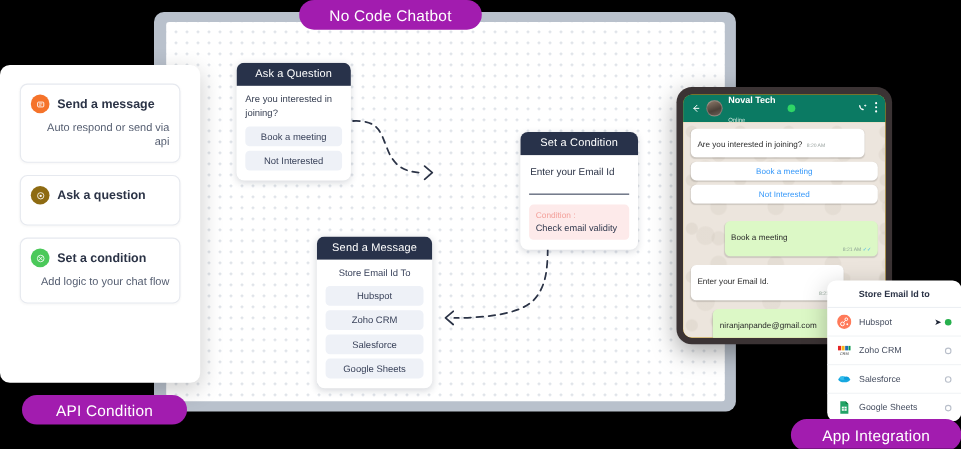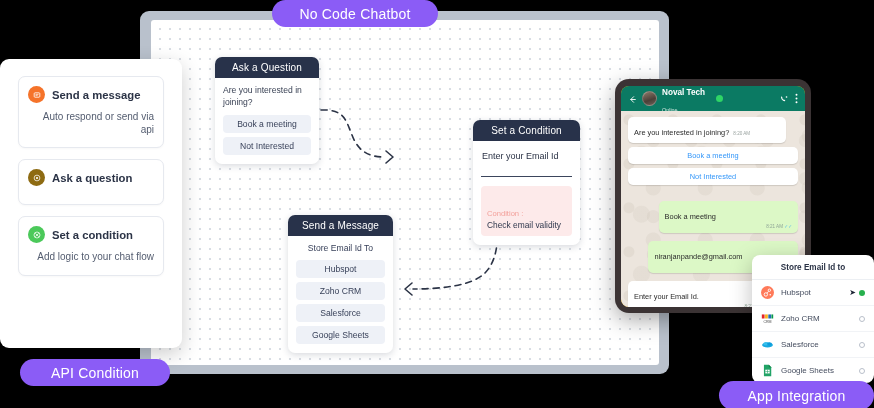--- a/index.html
+++ b/index.html
@@ -7,21 +7,21 @@
     width: 874px; height: 408px;
     background: #000000;
     font-family: "Liberation Sans", sans-serif;
     overflow: hidden;
   }
   #stage { position: relative; width: 874px; height: 408px; }
 
   
   .pill {
     position: absolute;
-    background: #8b5cf6;
+    background: #a21caf;
     color: #ffffff;
     border-radius: 999px;
     display: flex; align-items: center; justify-content: center;
     font-size: 14px; font-weight: 400;
     letter-spacing: .2px;
     z-index: 60;
     white-space: nowrap;
   }
   #pill-nocode { left: 272px; top: 0px; width: 166px; height: 27px; }
   #pill-api    { left: 20px; top: 359px; width: 150px; height: 27px; }
@@ -85,21 +85,21 @@
 
   .cond-input {
     font-size: 9px; color: #2b3346;
     padding: 3px 1px 15px;
     border-bottom: 1.4px solid #3b455c;
     margin-bottom: 9px;
   }
   .cond-box {
     background: #fdeaea;
     border-radius: 4px;
-    padding: 23px 6px 6px;
+    padding: 5px 6px 6px;
   }
   .cond-label { font-size: 7.6px; color: #f3a19b; margin-bottom: 2px; }
   .cond-val   { font-size: 8.4px; color: #2f384d; }
   .send-sub { font-size: 8.6px; color: #38415a; text-align: center; margin-bottom: 7px; }
 
   
   #connectors { position: absolute; left: 140px; top: 11px; width: 529px; height: 363px; z-index: 20; pointer-events: none; }
 
   
   #feature-panel {
@@ -352,28 +352,28 @@
           <span class="bub-txt">Are you interested in joining?</span><span class="bub-time">8:20 AM</span>
         </div>
         <div class="bub-btn">Book a meeting</div>
         <div class="bub-btn">Not Interested</div>
 
         <div class="bub bub-out" style="margin-top:16px">
           <span class="bub-txt">Book a meeting</span>
           <div class="bub-meta"><span>8:21 AM</span> <span class="tick">✓✓</span></div>
         </div>
 
+        <div class="bub bub-in" style="margin-top:8px">
+          <span class="bub-txt">Enter your Email Id.</span>
+          <div class="bub-meta"><span>8:21 AM</span></div>
+        </div>
+
         <div class="bub bub-out" style="margin-top:8px;max-width:88%">
           <span class="bub-txt">niranjanpande@gmail.com</span>
           <div class="bub-meta"><span>8:22 AM</span> <span class="tick">✓✓</span></div>
-        </div>
-
-        <div class="bub bub-in" style="margin-top:8px">
-          <span class="bub-txt">Enter your Email Id.</span>
-          <div class="bub-meta"><span>8:21 AM</span></div>
         </div>
       </div>
 
     </div>
   </div>
 
   <div id="integration">
     <div id="int-title">Store Email Id to</div>
 
     <div class="int-row">

